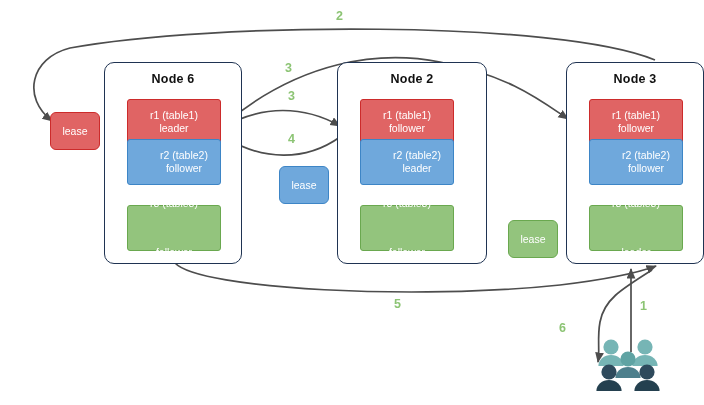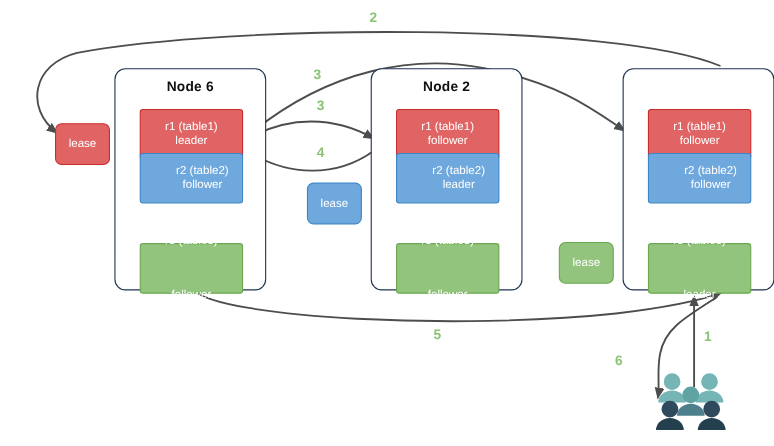--- a/index.html
+++ b/index.html
@@ -54,21 +54,21 @@
     flex-direction: column;
     align-items: center;
     justify-content: center;
     text-align: center;
   }
   .rep-red   { background: #e06464; border: 1.6px solid #cc2b2b; }
   .rep-blue  { background: #6fa8dc; border: 1.6px solid #3d85c6; }
   .rep-green { background: #93c47d; border: 1.6px solid #6aa84f; }
   .rep-r1 { top: 36px; }
   .rep-r2 { top: 76px; padding-left: 20px; }
-  .rep-r3 { top: 158px; gap: 36px; }
+  .rep-r3 { top: 142px; gap: 36px; }
 
   .lease {
     position: absolute;
     border-radius: 6px;
     box-sizing: border-box;
     color: #ffffff;
     font-size: 10.5px;
     display: flex;
     align-items: center;
     justify-content: center;
@@ -144,37 +144,38 @@
     <div class="replica rep-blue rep-r2">
       <span>r2 (table2)</span>
       <span>follower</span>
     </div>
     <div class="replica rep-green rep-r3">
       <span>r3 (table3)</span>
       <span>follower</span>
     </div>
   </div>
 
-  <div class="node" style="left:337px; top:62px; width:138px; height:202px;">
+  <div class="node" style="left:337px; top:62px; width:150px; height:202px;">
     <div class="node-title">Node 2</div>
     <div class="replica rep-red rep-r1">
       <span>r1 (table1)</span>
       <span>follower</span>
     </div>
     <div class="replica rep-blue rep-r2">
       <span>r2 (table2)</span>
       <span>leader</span>
     </div>
     <div class="replica rep-green rep-r3">
       <span>r3 (table3)</span>
       <span>follower</span>
     </div>
   </div>
 
   <div class="node" style="left:566px; top:62px; width:138px; height:202px;">
+    <div class="node-title">Node 3</div>
     <div class="replica rep-red rep-r1">
       <span>r1 (table1)</span>
       <span>follower</span>
     </div>
     <div class="replica rep-blue rep-r2">
       <span>r2 (table2)</span>
       <span>follower</span>
     </div>
     <div class="replica rep-green rep-r3">
       <span>r3 (table3)</span>

